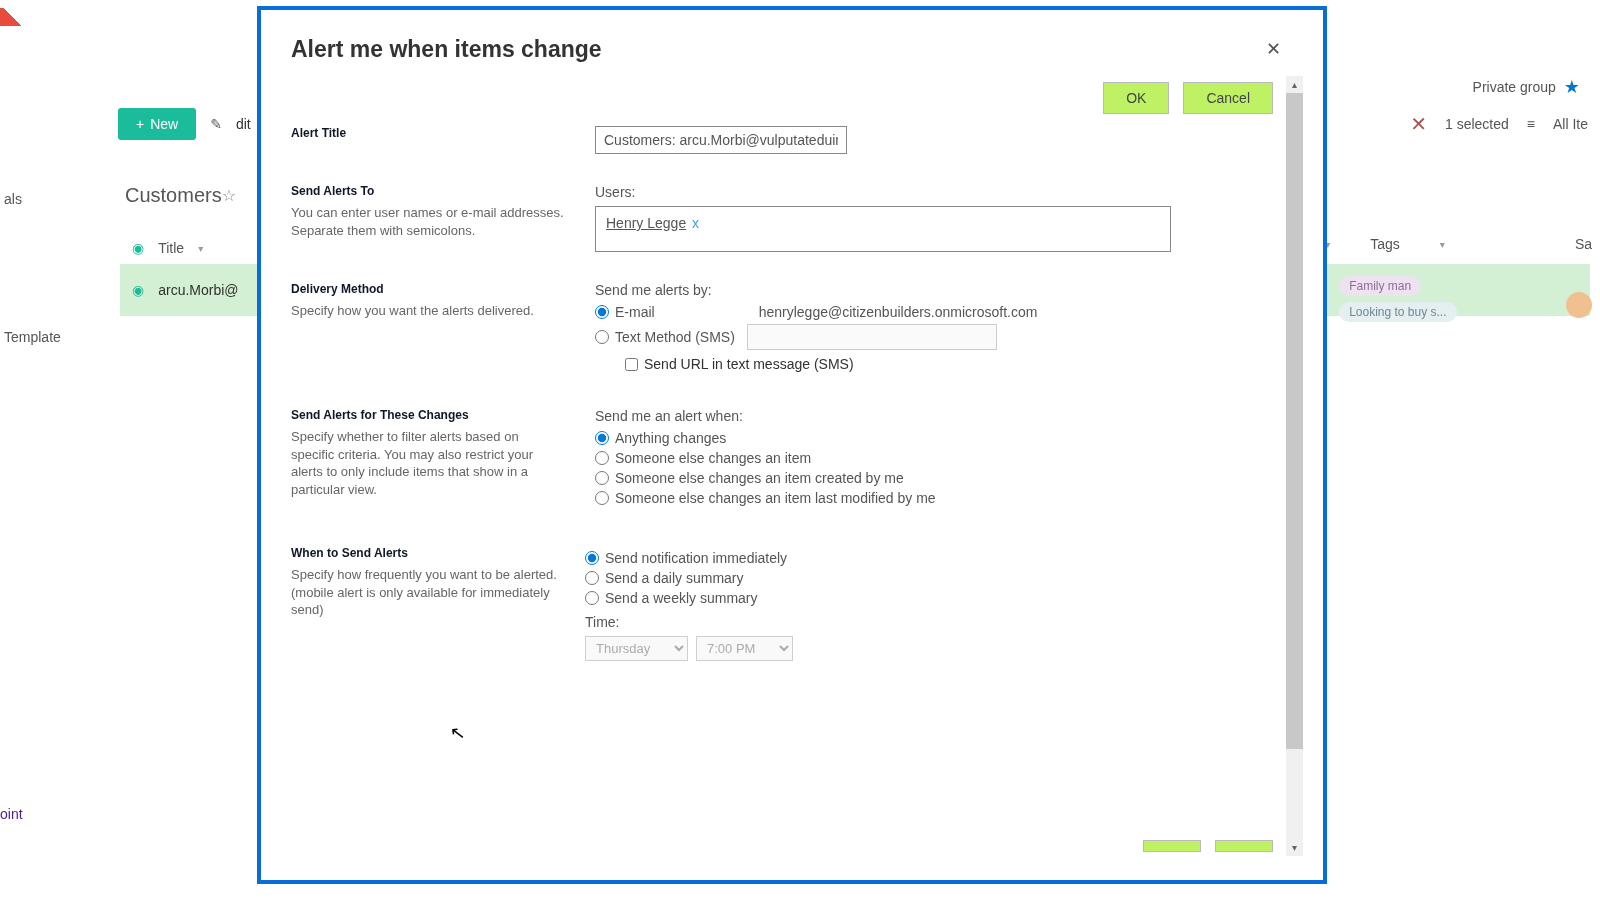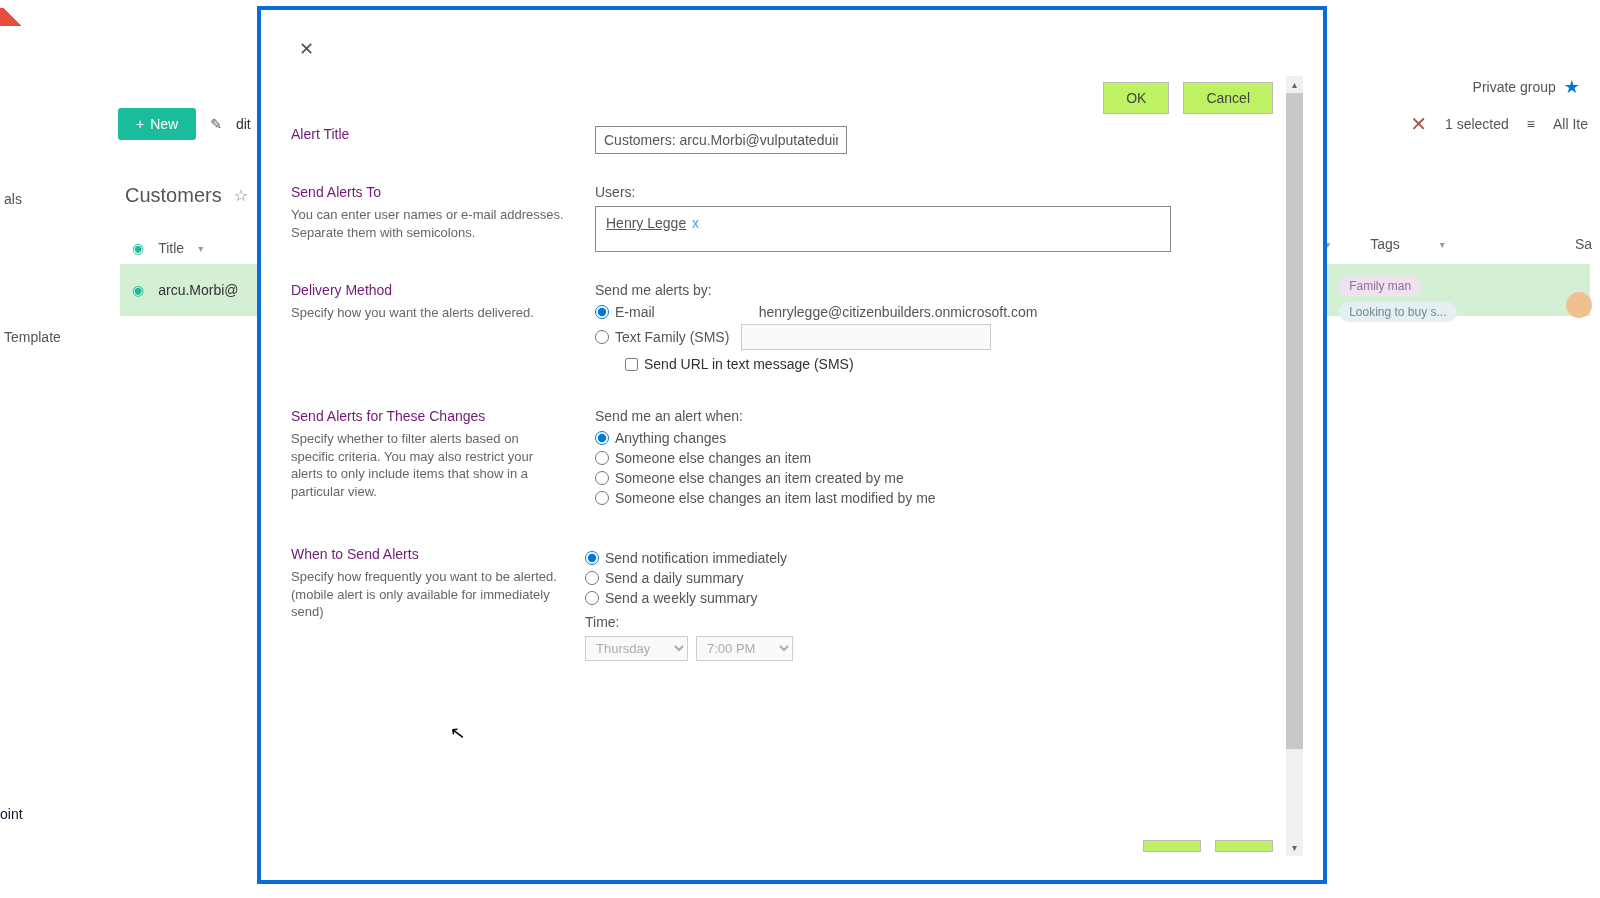--- a/index.html
+++ b/index.html
@@ -67,21 +67,20 @@
     gap: 18px;
     color: #555;
   }
   .bg-close-x { color: #a5584d; font-size: 20px; }
   .bg-list-title {
     position: absolute;
     top: 184px;
     left: 125px;
     display: flex;
     align-items: center;
-    gap: 12px;
     font-size: 20px;
     color: #555;
     justify-content: center;
   }
   .bg-star-small { font-size: 16px; color: #888; }
   .bg-table {
     position: absolute;
     top: 232px;
     left: 120px;
     right: 10px;
@@ -130,21 +129,21 @@
     top: 56px;
     width: 26px;
     height: 26px;
     border-radius: 50%;
     background: #f0c090;
   }
   .bg-bottom {
     position: absolute;
     bottom: 76px;
     left: 0;
-    color: #0f172a;
+    color: #4c1d95;
     font-size: 14px;
   }
 
   
   .dialog-wrap {
     position: absolute;
     left: 257px;
     top: 6px;
     width: 1070px;
     height: 878px;
@@ -203,23 +202,23 @@
   .section {
     display: flex;
     gap: 30px;
     margin-bottom: 30px;
   }
   .section-left {
     width: 274px;
     flex-shrink: 0;
   }
   .section-label {
-    font-size: 14px;
-    color: #701a75;
-    font-weight: 400;
+    font-size: 12px;
+    color: #0f172a;
+    font-weight: 700;
     margin-bottom: 6px;
   }
   .section-desc {
     font-size: 13px;
     color: #666;
     line-height: 1.35;
   }
   .section-right {
     flex: 1;
   }
@@ -365,20 +364,21 @@
         <div class="bg-tag" style="background:#e5eef0;color:#6b8a95">Looking to buy s...</div>
       </div>
       <div class="bg-avatar"></div>
     </div>
   </div>
   <div class="bg-bottom">oint</div>
 </div>
 
 <div class="dialog-wrap">
   <div class="dialog-title-row">
+    <div class="dialog-title">Alert me when items change</div>
     <div class="dialog-close">✕</div>
   </div>
 
   <div class="dialog-scroll">
 
     <div class="dialog-actions">
       <button class="btn">OK</button>
       <button class="btn">Cancel</button>
     </div>
 
@@ -414,21 +414,21 @@
         </div>
         <div class="section-right">
           <div class="field-label">Send me alerts by:</div>
           <div class="radio-row">
             <input type="radio" name="deliv" checked="" style="">
             <span>E-mail</span>
             <span class="email-addr" style="margin-left:78px">henrylegge@citizenbuilders.onmicrosoft.com</span>
           </div>
           <div class="radio-row">
             <input type="radio" name="deliv" style="">
-            <span>Text Family (SMS)</span>
+            <span>Text Method (SMS)</span>
             <input class="sms-input" disabled="" style="">
           </div>
           <div class="check-row">
             <input type="checkbox" style="">
             <span>Send URL in text message (SMS)</span>
           </div>
         </div>
       </div>
 
       <div class="section" style="margin-top:36px">

